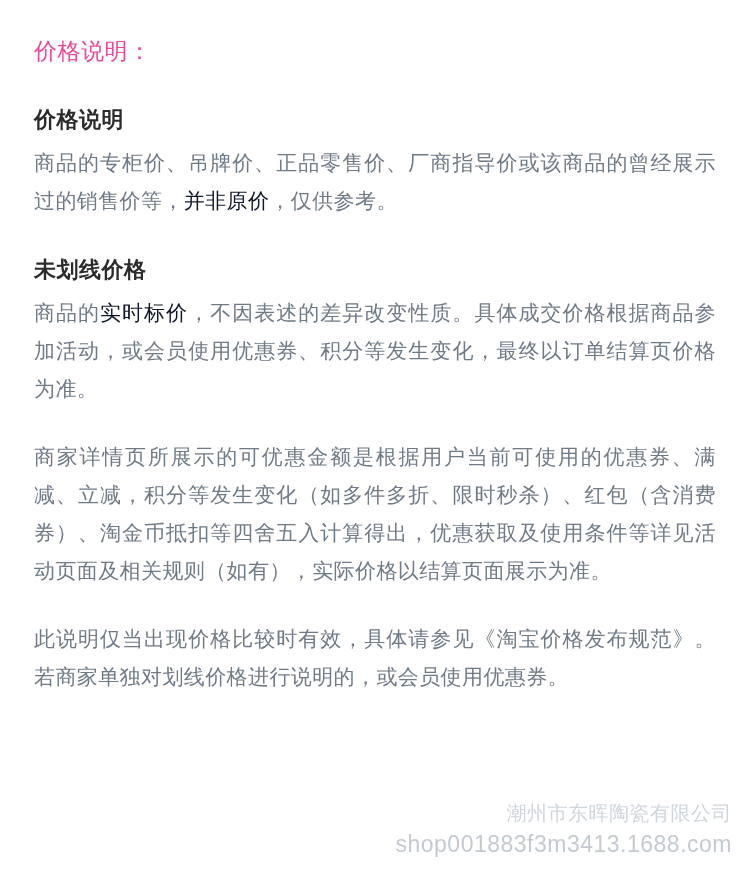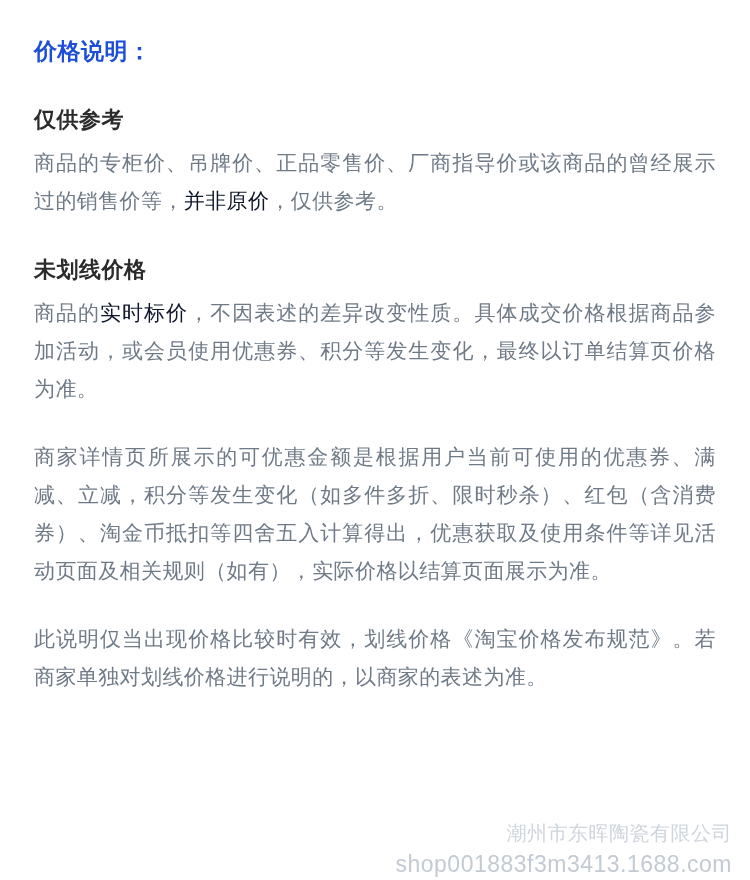--- a/index.html
+++ b/index.html
@@ -17,22 +17,22 @@
   .page {
     position: relative;
     width: 750px;
     height: 880px;
     box-sizing: border-box;
     padding: 22px 34px 0 34px;
   }
   .doc-title {
     font-size: 23px;
     line-height: 34px;
-    color: #1d4ed8;
-    font-weight: 700;
+    color: #ec4899;
+    font-weight: 400;
     letter-spacing: 0.5px;
     margin: 0 0 0 0;
     padding-top: 12px;
   }
   .section {
     margin-top: 34px;
   }
   .section-heading {
     font-size: 22px;
     line-height: 32px;
@@ -54,21 +54,21 @@
     margin-top: 30px;
   }
   .hl {
     color: #0f172a;
   }
   .block-gap-1 { margin-top: 36px; }
   .block-gap-2 { }
   .watermark-wrap {
     position: absolute;
     right: 18px;
-    bottom: 0;
+    bottom: 20px;
     text-align: right;
     pointer-events: none;
   }
   .wm-line1 {
     font-size: 20px;
     line-height: 30px;
     color: #cfd5dc;
     letter-spacing: 0.5px;
   }
   .wm-line2 {
@@ -80,29 +80,29 @@
   }
 </style>
 </head>
 <body>
 
 <div class="page">
 
   <h1 class="doc-title">价格说明：</h1>
 
   <div class="section block-gap-1">
-    <h2 class="section-heading">仅供参考</h2>
+    <h2 class="section-heading">价格说明</h2>
     <p class="para"><span>商品的专柜价、吊牌价、正品零售价、厂商指导价或该商品的曾经展示过的销售价等，</span><span class="hl">并非原价</span><span>，仅供参考。</span></p>
   </div>
 
   <div class="section block-gap-2">
     <h2 class="section-heading">未划线价格</h2>
     <p class="para"><span>商品的</span><span class="hl">实时标价</span><span>，不因表述的差异改变性质。具体成交价格根据商品参加活动，或会员使用优惠券、积分等发生变化，最终以订单结算页价格为准。</span></p>
     <p class="para spaced"><span>商家详情页所展示的可优惠金额是根据用户当前可使用的优惠券、满减、立减，积分等发生变化（如多件多折、限时秒杀）、红包（含消费券）、淘金币抵扣等四舍五入计算得出，优惠获取及使用条件等详见活动页面及相关规则（如有），实际价格以结算页面展示为准。</span></p>
-    <p class="para spaced"><span>此说明仅当出现价格比较时有效，划线价格《淘宝价格发布规范》。若商家单独对划线价格进行说明的，以商家的表述为准。</span></p>
+    <p class="para spaced"><span>此说明仅当出现价格比较时有效，具体请参见《淘宝价格发布规范》。若商家单独对划线价格进行说明的，或会员使用优惠券。</span></p>
   </div>
 
   <div class="watermark-wrap">
     <div class="wm-line1">潮州市东晖陶瓷有限公司</div>
     <div class="wm-line2">shop001883f3m3413.1688.com</div>
   </div>
 
 </div>
 
 </body></html>

